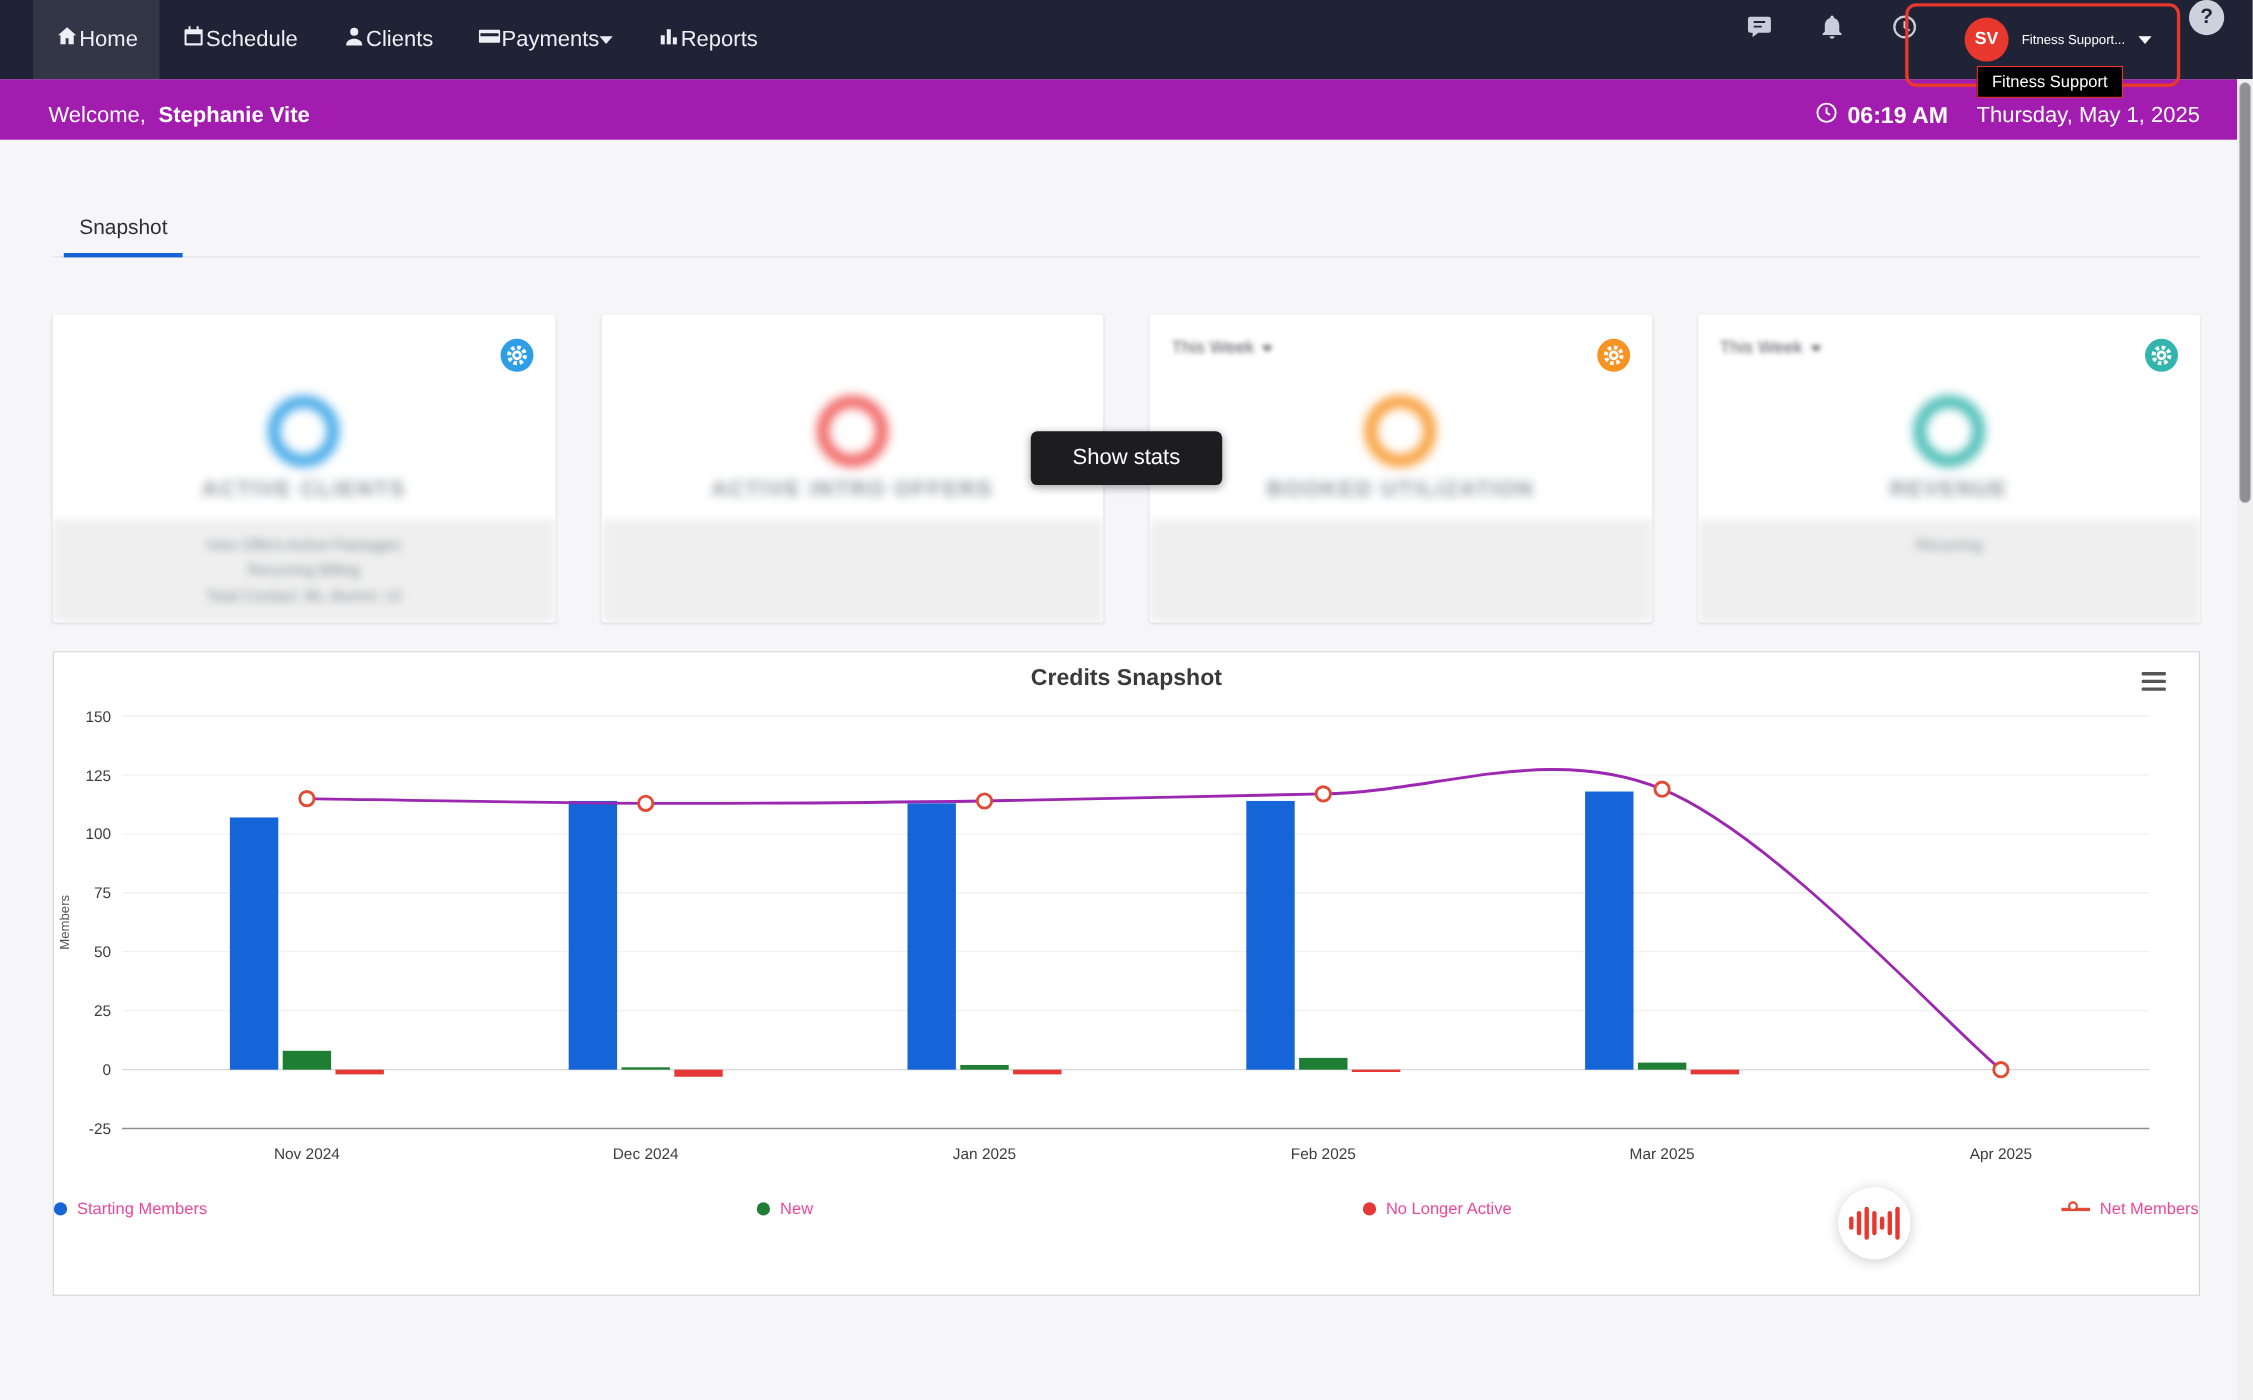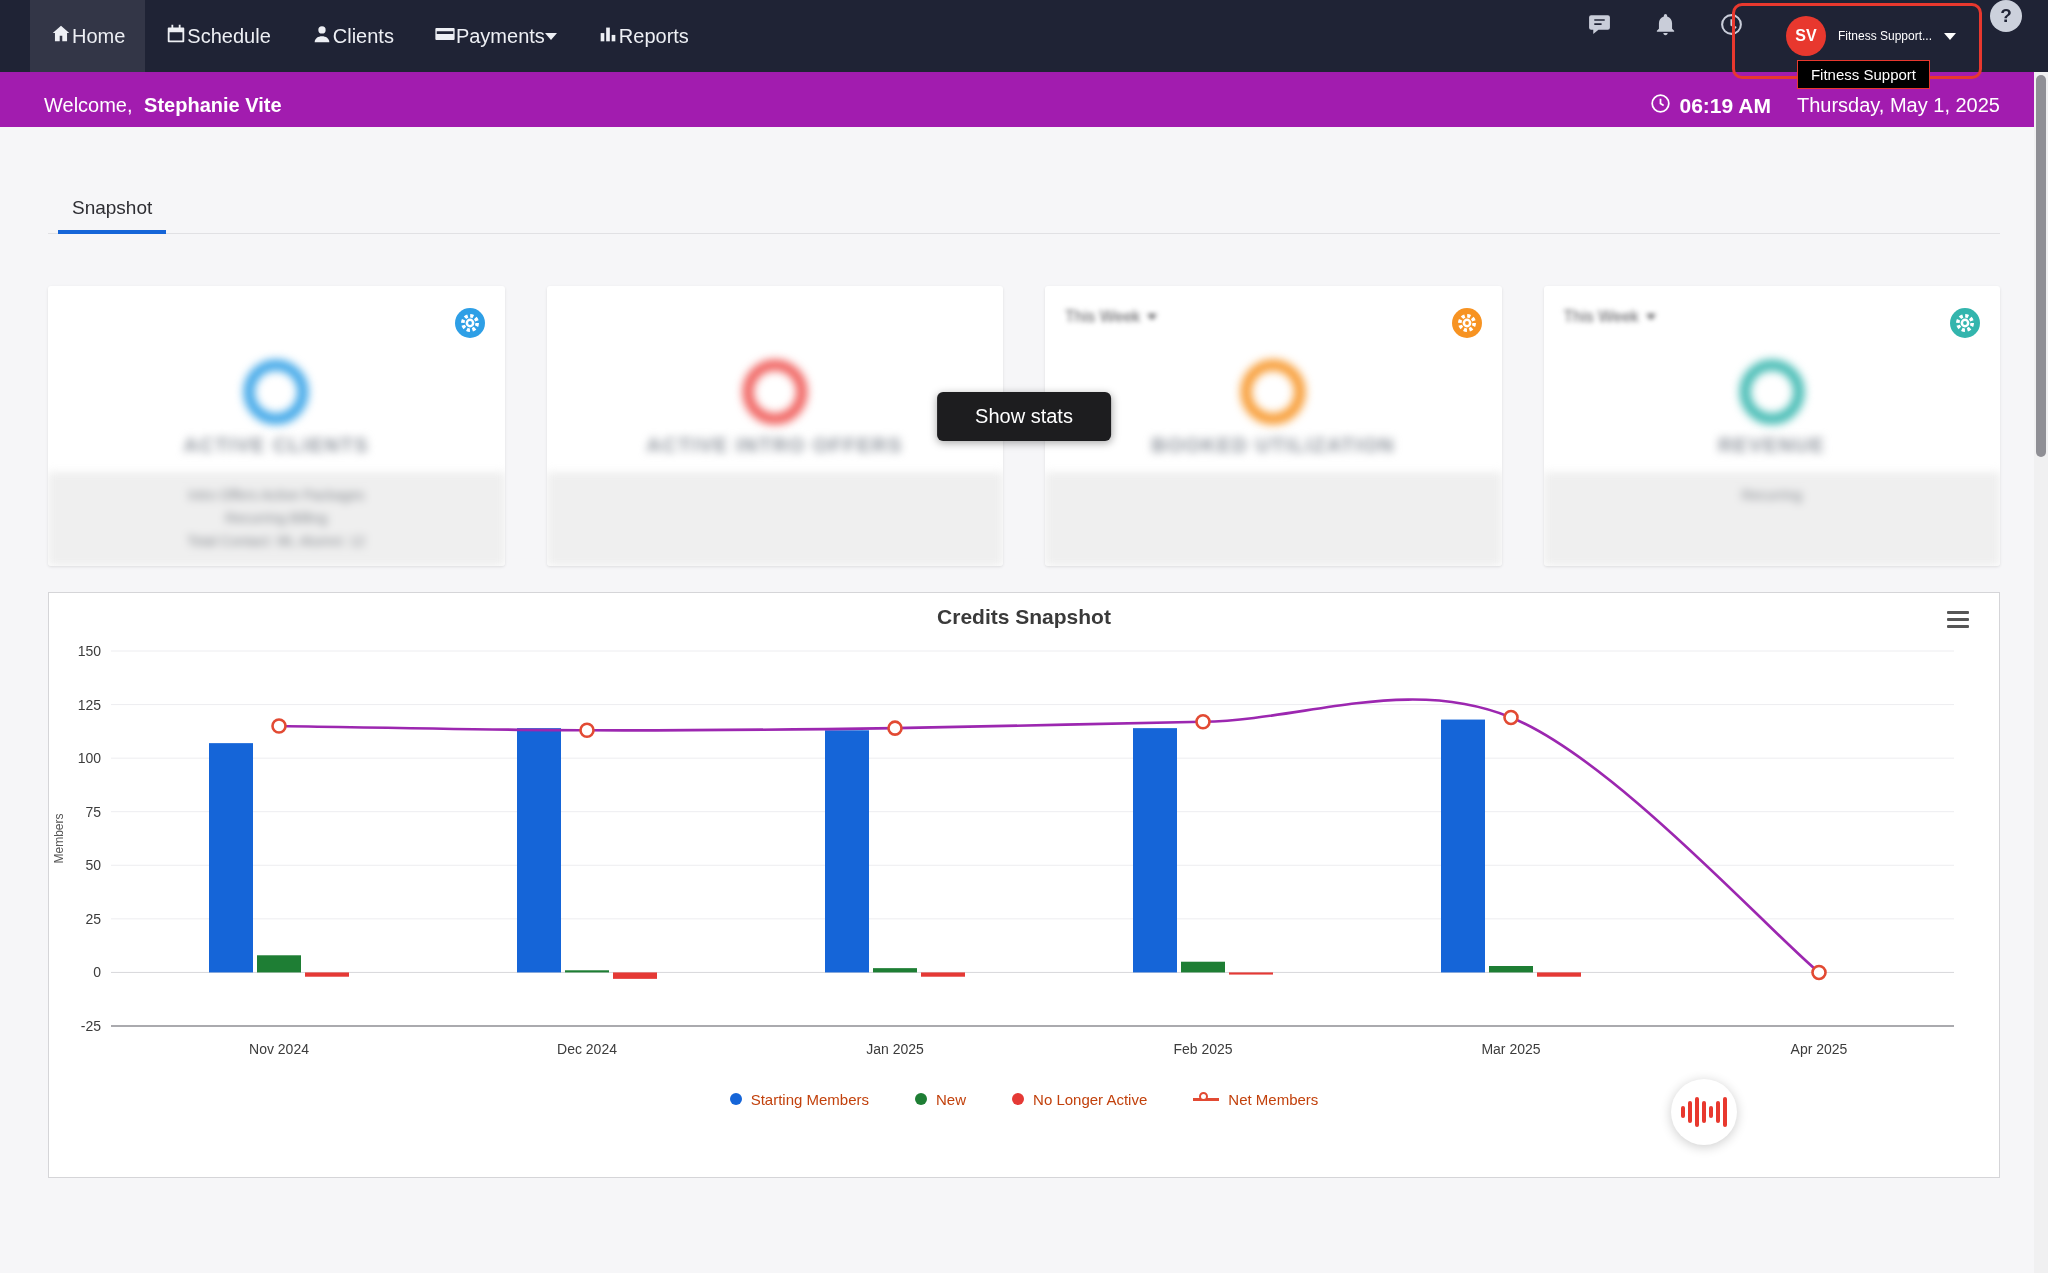--- a/index.html
+++ b/index.html
@@ -52,21 +52,21 @@
   
   .chart-card{background:#fff;border:1px solid #d5d5d8;position:relative;height:586px}
   .chart-header{height:54px;border-bottom:1px solid #e6e6e8;display:flex;align-items:center;justify-content:flex-end;padding-right:22px}
   .range-btn{font-size:18px;color:#333;display:flex;gap:9px;align-items:center;background:none;border:none;cursor:pointer}
   .range-btn .caret{border-top-color:#333}
   .chart-title-row{height:48px;position:relative;display:flex;align-items:center;justify-content:center}
   .chart-title{font-size:21px;color:#3a3a3a;font-weight:bold}
   .hamburger{position:absolute;right:26px;top:10px;background:none;border:none;cursor:pointer;padding:4px}
   .hamburger i{display:block;width:22px;height:3px;background:#565656;margin:4px 0;border-radius:1px}
   #chart{display:block;width:1948px;height:436px}
-  .legend{display:flex;justify-content:center;gap:46px;align-items:center;height:44px;font-size:15px;color:#c2410c}
+  .legend{display:flex;justify-content:space-between;gap:46px;align-items:center;height:44px;font-size:15px;color:#ec4899}
   .legend-item{display:flex;align-items:center;cursor:pointer}
   .legend-dot{width:12px;height:12px;border-radius:50%;display:inline-block;margin-right:9px}
   .legend-marker{position:relative;width:26px;height:14px;margin-right:9px;display:inline-block}
   .lm-line{position:absolute;left:0;right:0;top:6px;height:2.5px}
   .lm-circle{position:absolute;left:6px;top:0;width:9px;height:9px;border-radius:50%;background:#fff;border:2.5px solid #e24a33}
   .spinner{position:absolute;right:262px;bottom:32px;width:66px;height:66px;border-radius:50%;background:#fff;box-shadow:0 2px 12px rgba(0,0,0,.20);display:flex;align-items:center;justify-content:center;gap:3px}
   .spinner i{display:block;width:4px;background:#e8382e;border-radius:2px}
   .spinner i:nth-child(1){height:12px}.spinner i:nth-child(2){height:22px}.spinner i:nth-child(3){height:30px}
   .spinner i:nth-child(4){height:22px}.spinner i:nth-child(5){height:12px}.spinner i:nth-child(6){height:22px}
   .spinner i:nth-child(7){height:30px}

